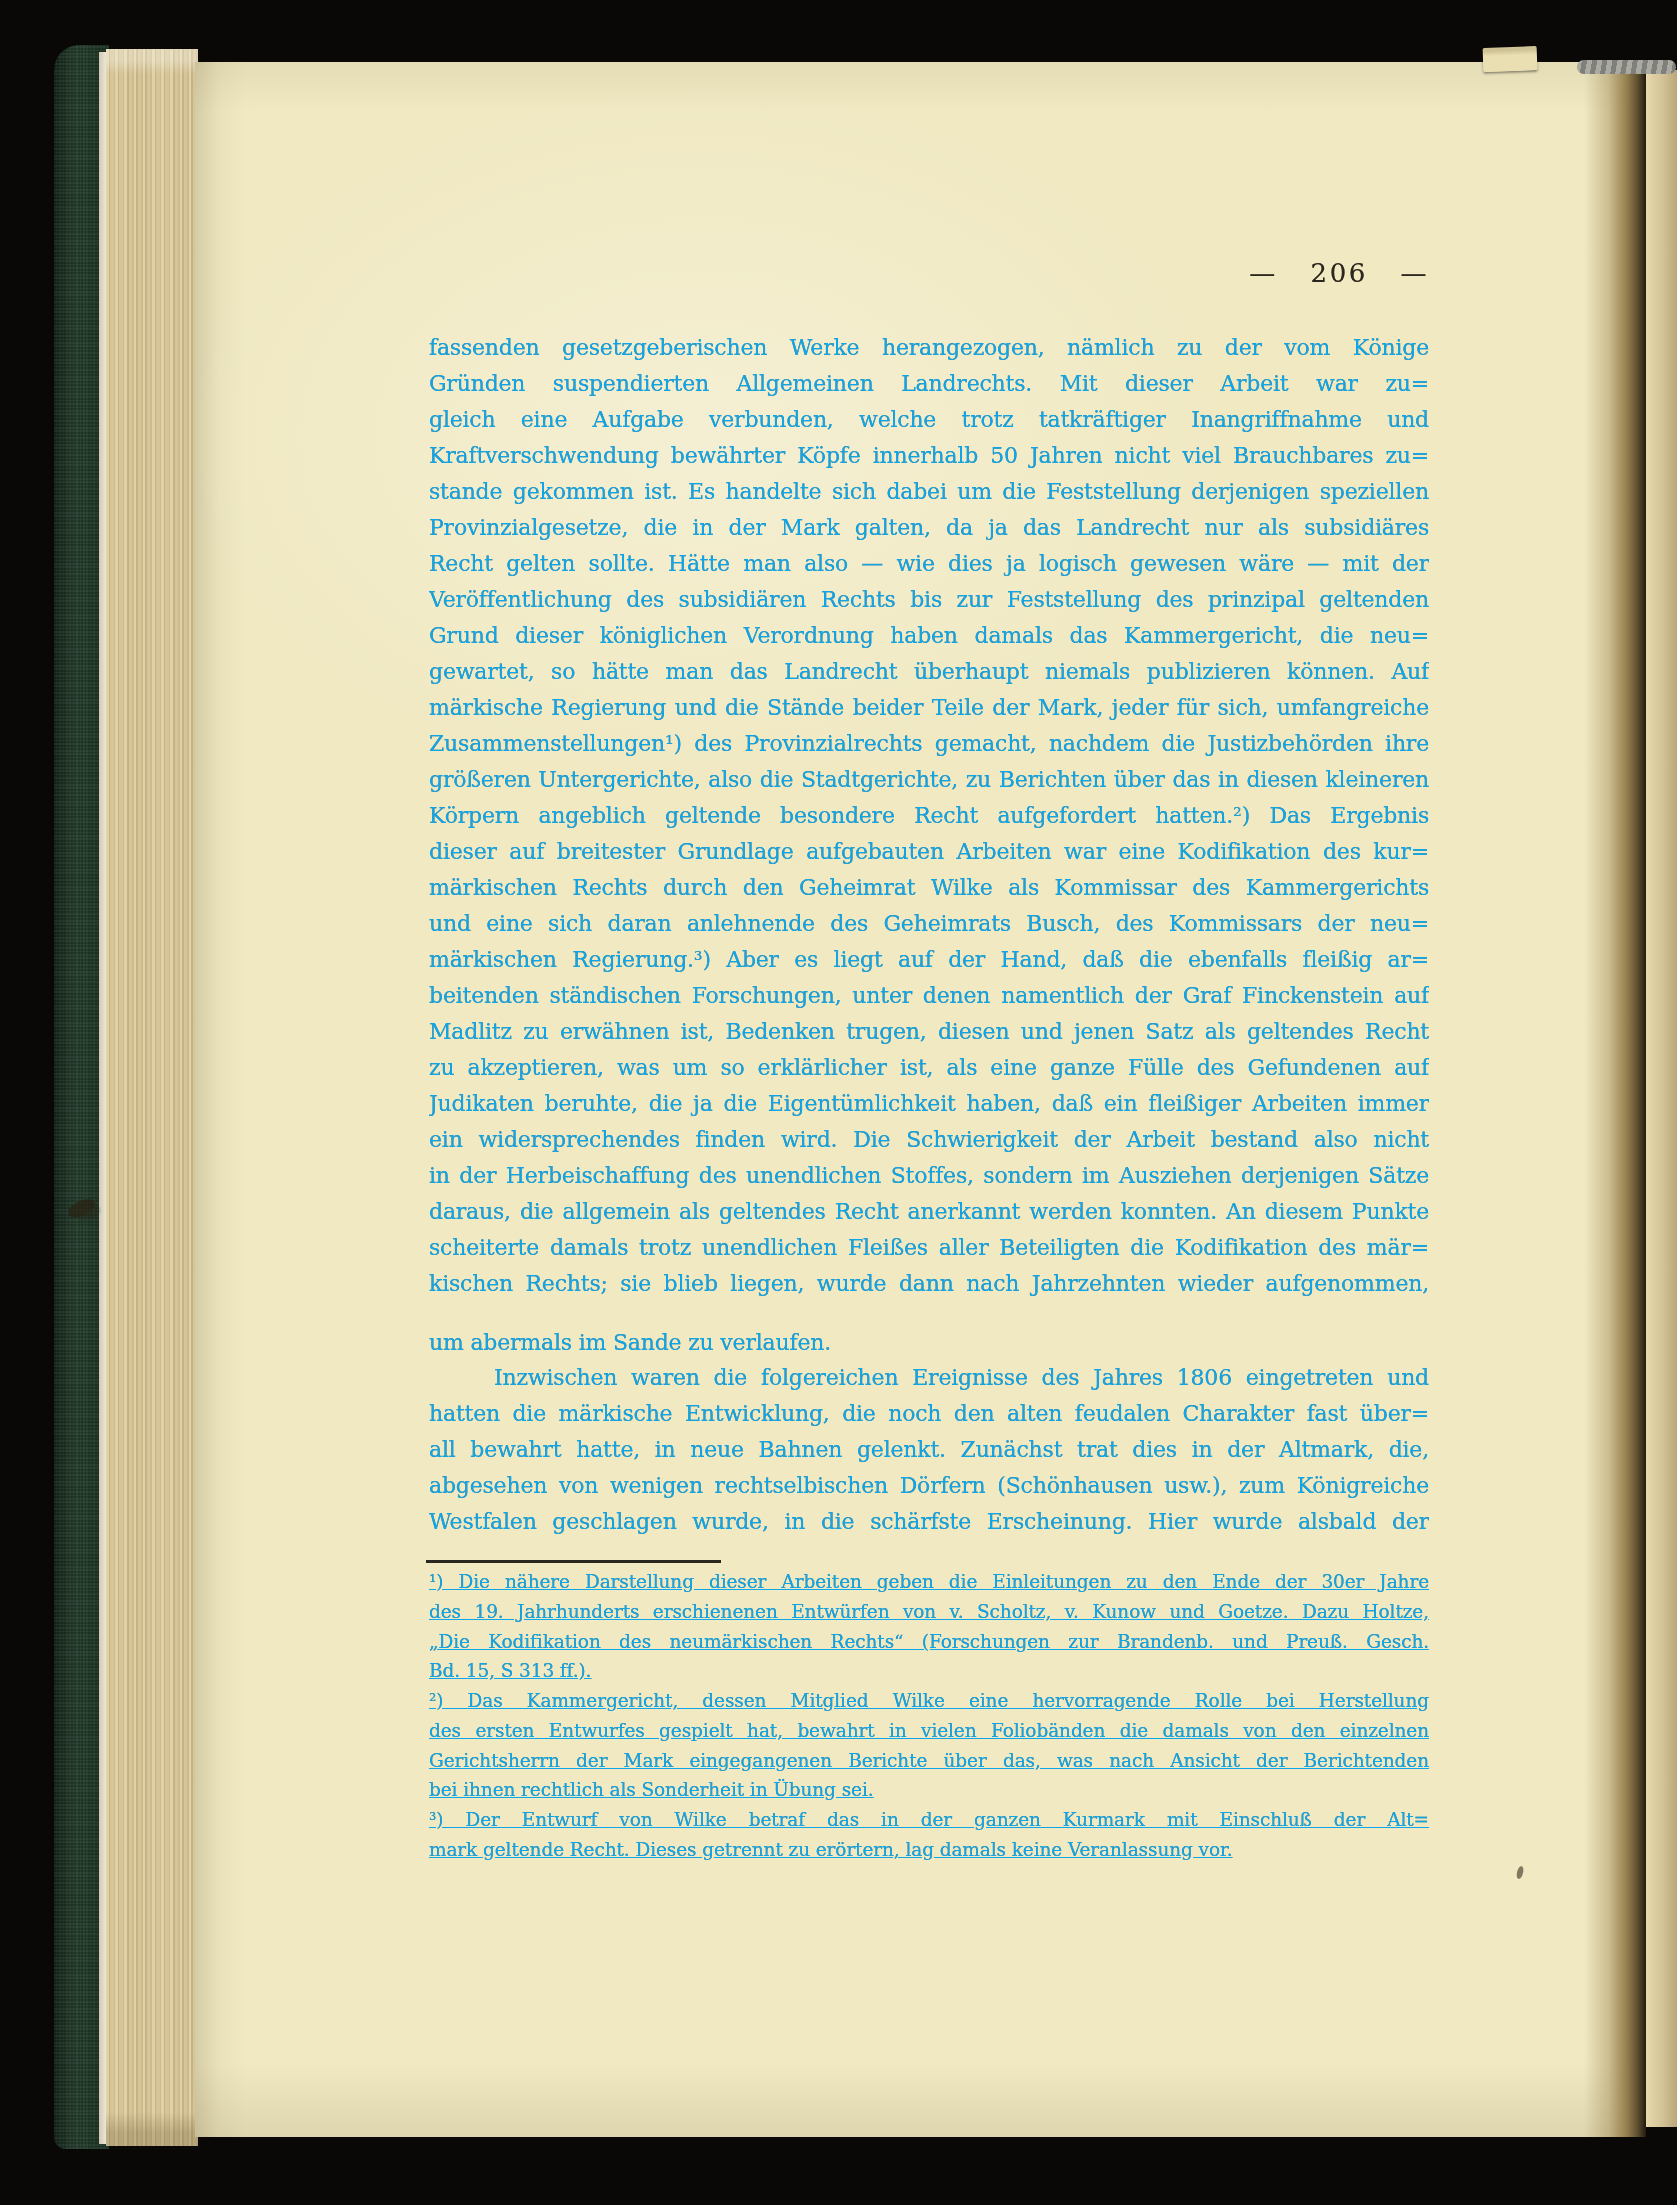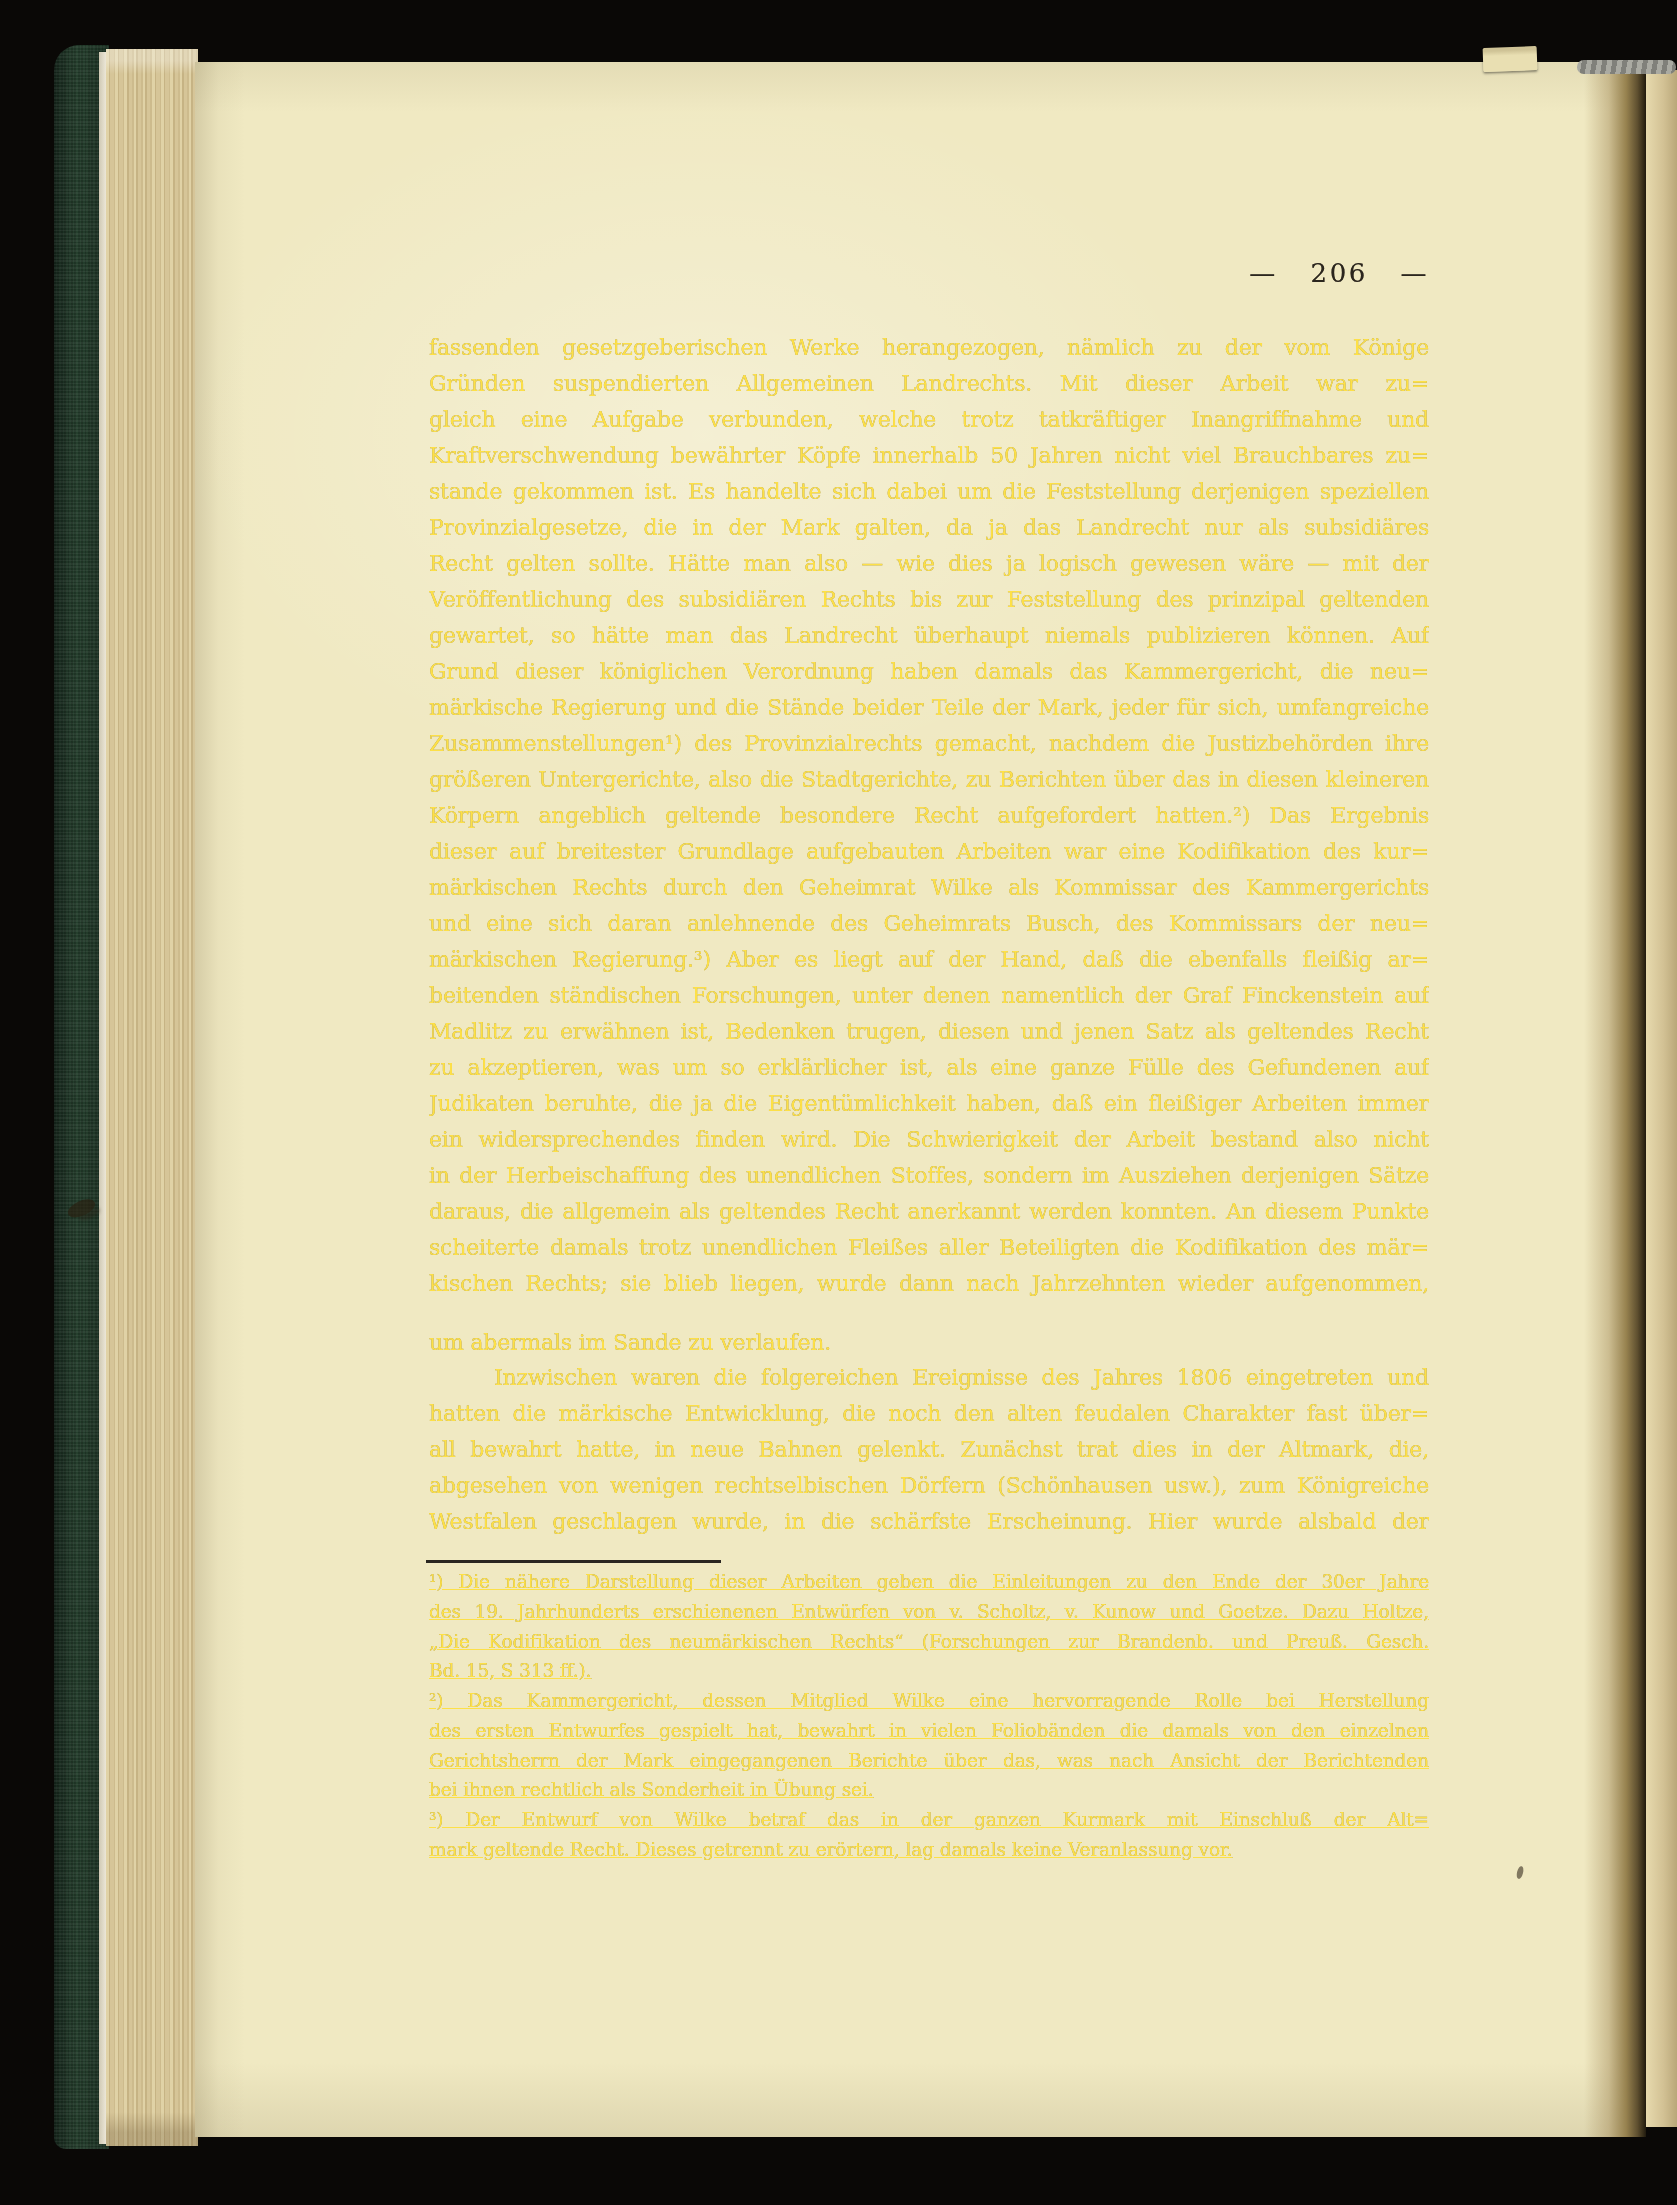--- a/index.html
+++ b/index.html
@@ -61,21 +61,21 @@
     left:67px;top:1201px;width:28.5px;height:15px;border-radius:50%;
     background:rgba(42,30,16,0.65);
     transform:rotate(-24deg);
     box-shadow:5px 8.4px 3.4px -3.4px rgba(42,30,16,0.35);
   }
   .speck{
     left:1517px;top:1866px;width:5.9px;height:13.4px;border-radius:50%;
     background:rgba(55,45,30,0.6);transform:rotate(14deg);
   }
   
-  .ink{color:#fde047;text-shadow:0 0 0.4px rgba(40,30,18,0.55);}
+  .ink{color:#0ea5e9;text-shadow:0 0 0.4px rgba(40,30,18,0.55);}
   .pageno{
     left:429px;top:258px;width:1000px;text-align:right;
     font-size:26px;letter-spacing:2.5px;word-spacing:22px;color:#2b261e;
   }
   .tcol{left:429px;width:1000px;}
   .line{
     height:36px;line-height:36px;font-size:22px;letter-spacing:-0.2px;
     text-align:justify;text-align-last:justify;overflow:hidden;white-space:nowrap;
   }
   .line.free{text-align:left;text-align-last:left;}
@@ -105,22 +105,22 @@
 
 <div class="abs tcol ink" style="top:330px">
     <div class="line">fassenden gesetzgeberischen Werke herangezogen, nämlich zu der vom Könige</div>
     <div class="line">Gründen suspendierten Allgemeinen Landrechts. Mit dieser Arbeit war zu=</div>
     <div class="line">gleich eine Aufgabe verbunden, welche trotz tatkräftiger Inangriffnahme und</div>
     <div class="line">Kraftverschwendung bewährter Köpfe innerhalb 50 Jahren nicht viel Brauchbares zu=</div>
     <div class="line">stande gekommen ist. Es handelte sich dabei um die Feststellung derjenigen speziellen</div>
     <div class="line">Provinzialgesetze, die in der Mark galten, da ja das Landrecht nur als subsidiäres</div>
     <div class="line">Recht gelten sollte. Hätte man also — wie dies ja logisch gewesen wäre — mit der</div>
     <div class="line">Veröffentlichung des subsidiären Rechts bis zur Feststellung des prinzipal geltenden</div>
+    <div class="line">Grund dieser königlichen Verordnung haben damals das Kammergericht, die neu=</div>
     <div class="line">gewartet, so hätte man das Landrecht überhaupt niemals publizieren können. Auf</div>
-    <div class="line">Grund dieser königlichen Verordnung haben damals das Kammergericht, die neu=</div>
     <div class="line">märkische Regierung und die Stände beider Teile der Mark, jeder für sich, umfangreiche</div>
     <div class="line">Zusammenstellungen¹) des Provinzialrechts gemacht, nachdem die Justizbehörden ihre</div>
     <div class="line">größeren Untergerichte, also die Stadtgerichte, zu Berichten über das in diesen kleineren</div>
     <div class="line">Körpern angeblich geltende besondere Recht aufgefordert hatten.²) Das Ergebnis</div>
     <div class="line">dieser auf breitester Grundlage aufgebauten Arbeiten war eine Kodifikation des kur=</div>
     <div class="line">märkischen Rechts durch den Geheimrat Wilke als Kommissar des Kammergerichts</div>
     <div class="line">und eine sich daran anlehnende des Geheimrats Busch, des Kommissars der neu=</div>
     <div class="line">märkischen Regierung.³) Aber es liegt auf der Hand, daß die ebenfalls fleißig ar=</div>
     <div class="line">beitenden ständischen Forschungen, unter denen namentlich der Graf Finckenstein auf</div>
     <div class="line">Madlitz zu erwähnen ist, Bedenken trugen, diesen und jenen Satz als geltendes Recht</div>

